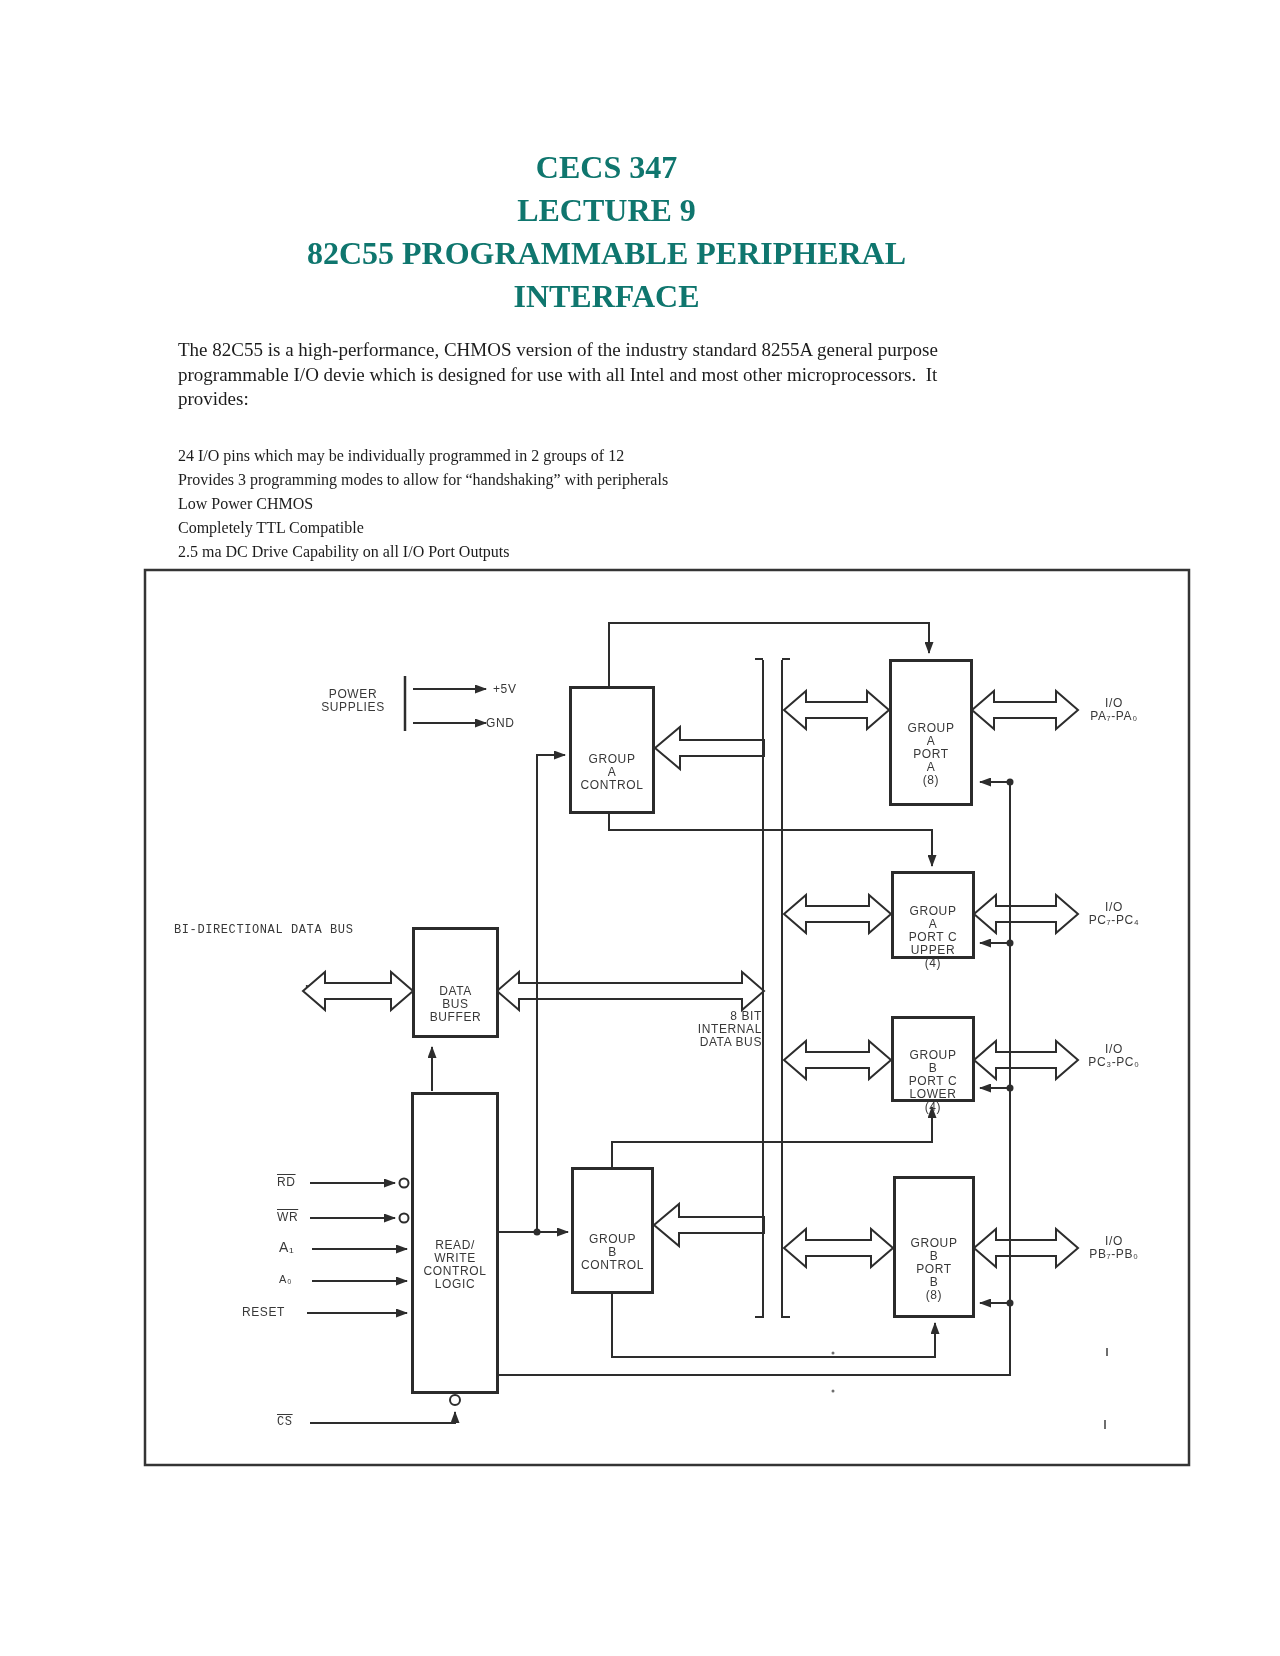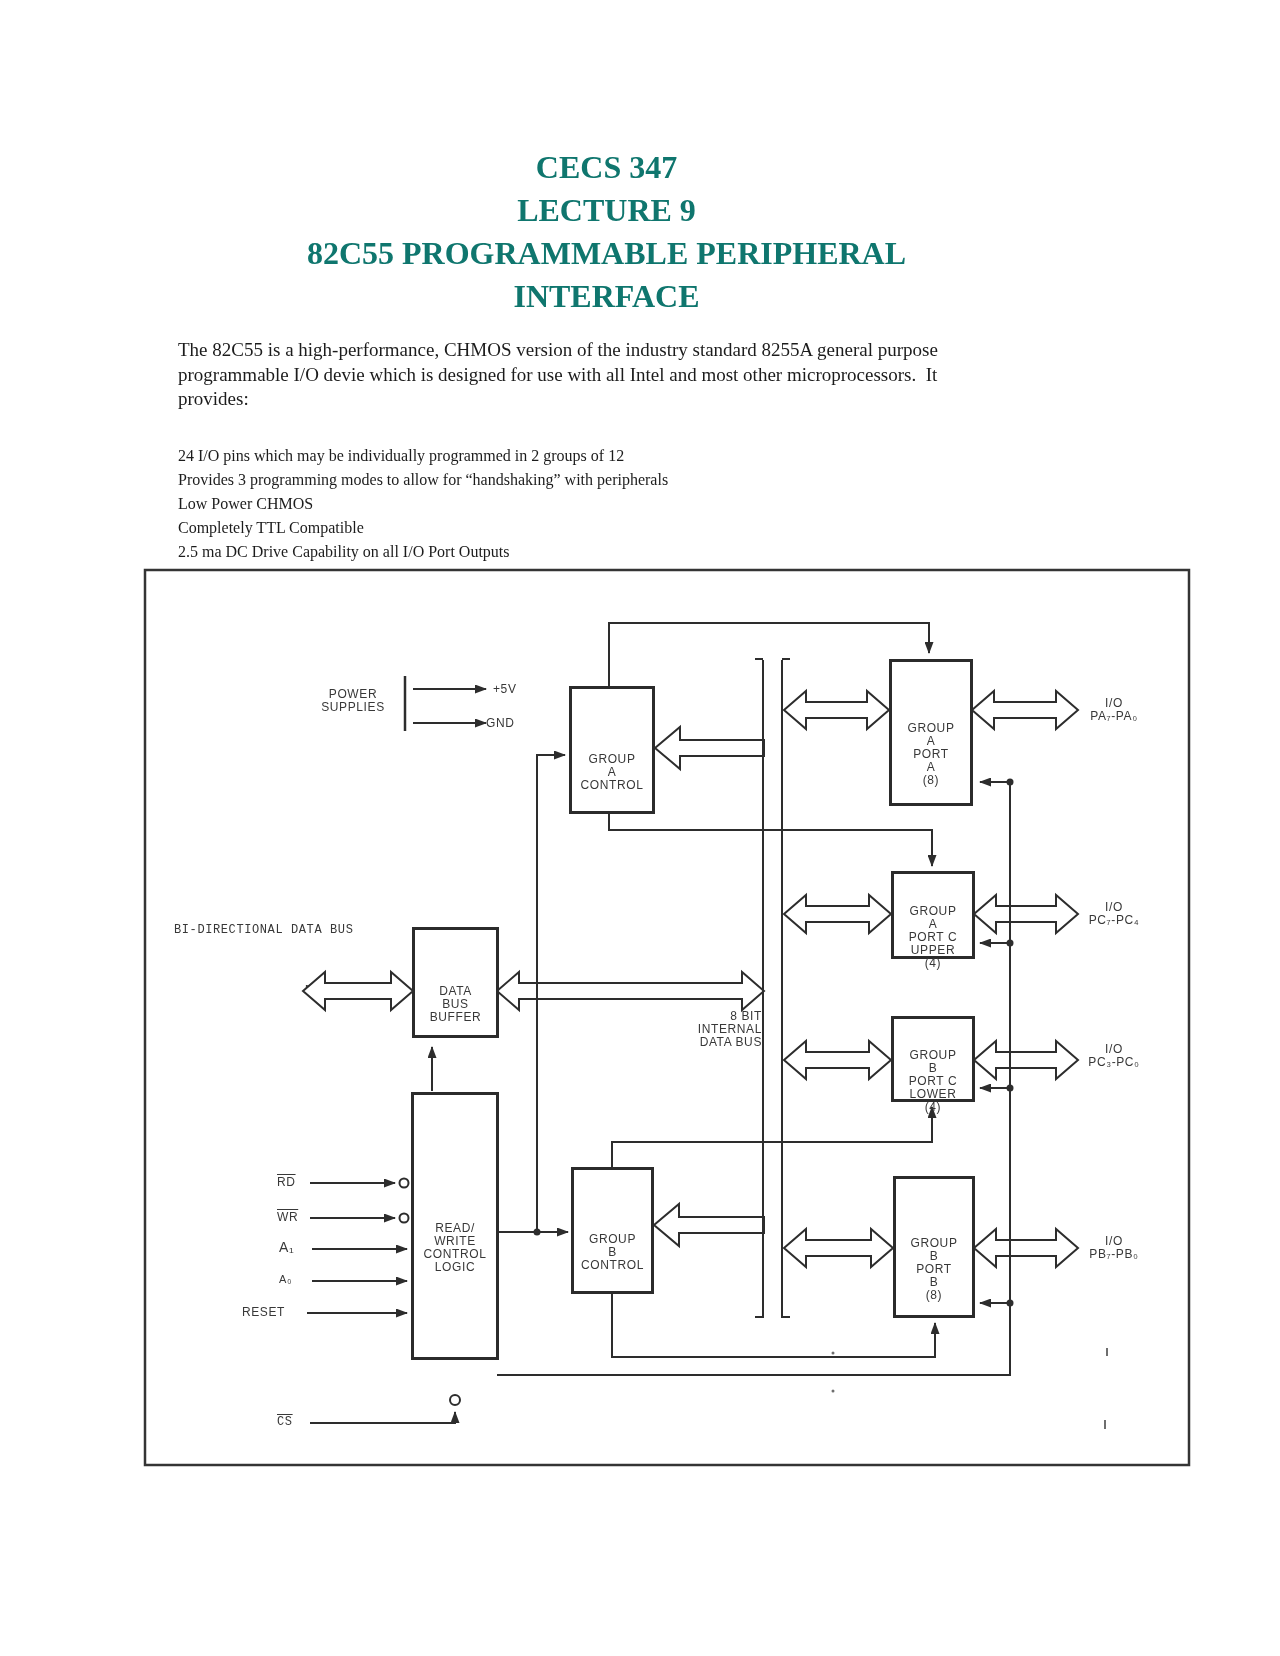--- a/index.html
+++ b/index.html
@@ -176,21 +176,21 @@
 B
 PORT
 B
 (8)</span>
   </div>
   <div class="box" style="left:412px;top:927px;width:87px;height:111px;">
     <span class="dlabel">DATA
 BUS
 BUFFER</span>
   </div>
-  <div class="box" style="left:411px;top:1092px;width:88px;height:268px;">
+  <div class="box" style="left:411px;top:1092px;width:88px;height:302px;">
     <span class="dlabel">READ/
 WRITE
 CONTROL
 LOGIC</span>
   </div>
   <div class="box" style="left:571px;top:1167px;width:83px;height:127px;">
     <span class="dlabel">GROUP
 B
 CONTROL</span>
   </div>

